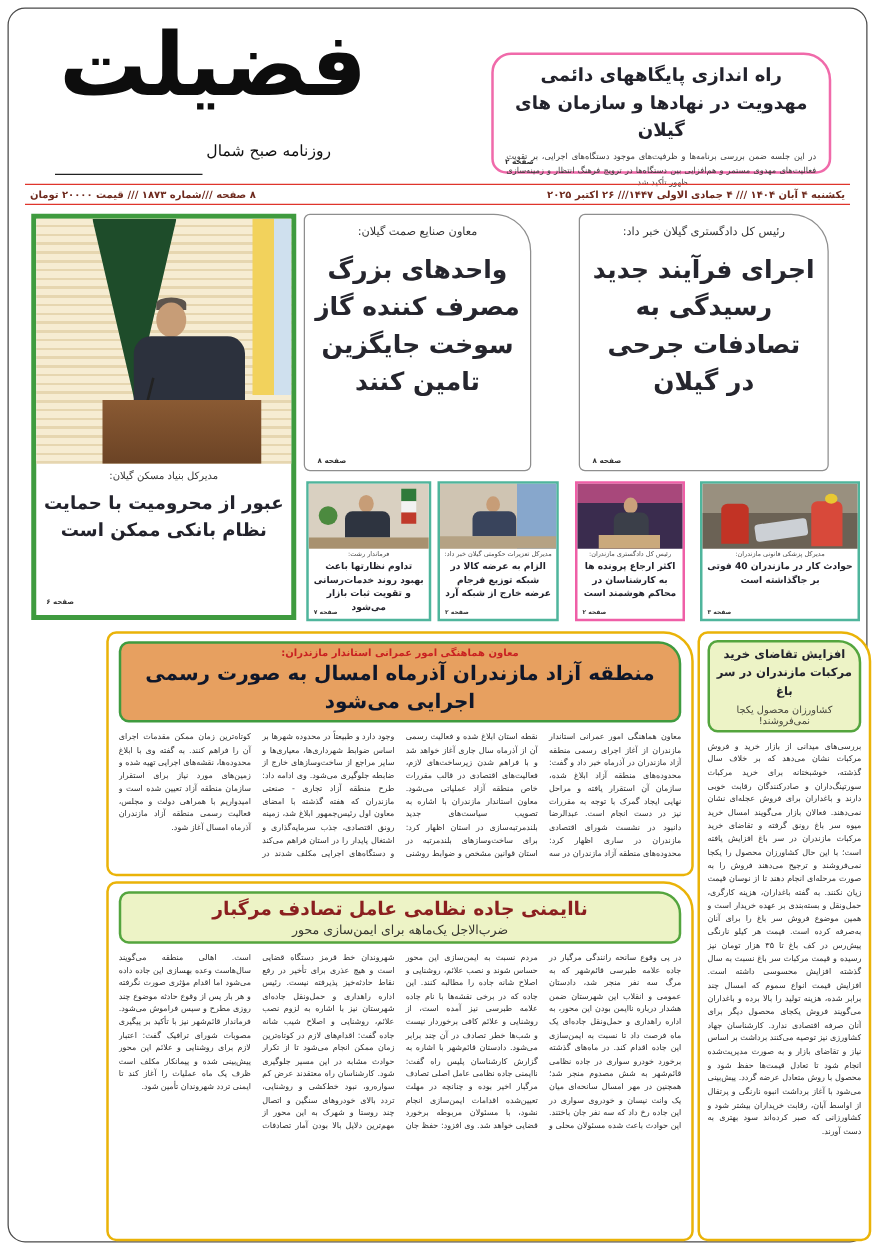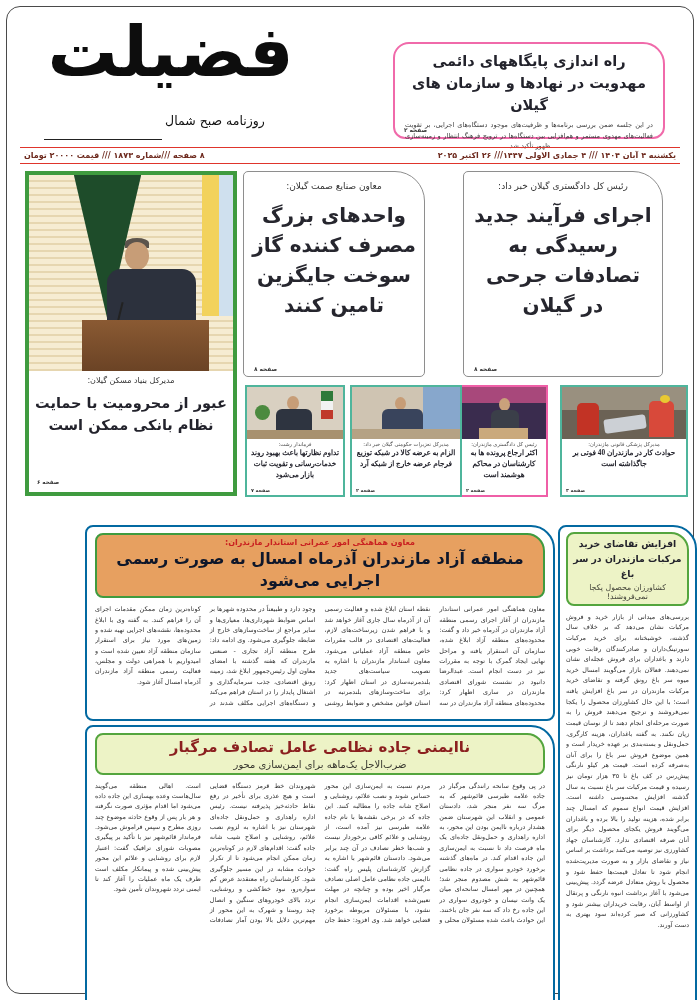--- a/index.html
+++ b/index.html
@@ -54,21 +54,21 @@
   .hbox-right { left:463px; width:200px; }
   .hbox-mid { left:243px; width:182px; }
   .hbox-kicker { font-size:9px; color:#333; }
   .hbox-title { margin-top:9px; font-size:20px; font-weight:bold; color:#26262e; line-height:1.5; }
   .hbox-page { position:absolute; bottom:4px; left:10px; font-size:5.8px; color:#333; font-weight:bold; }
 
   .pcard { position:absolute; top:385px; height:112px; background:#fff; border:2px solid #4fb59c; }
   .pcard.pink { border-color:#ef5fa7; }
   .pcard-photo { position:relative; height:52px; overflow:hidden; }
   .pcard-kicker { margin-top:2px; font-size:5.2px; color:#4a4a4a; text-align:center; }
-  .pcard-title { padding:1px 3px 0; font-size:7.3px; font-weight:bold; color:#23232c; text-align:center; line-height:1.5;font-family:Liberation Serif, serif; }
+  .pcard-title { padding:1px 3px 0; font-size:7.3px; font-weight:bold; color:#23232c; text-align:center; line-height:1.5; }
   .pcard-page { position:absolute; bottom:2px; left:4px; font-size:4.8px; color:#333; font-weight:bold; }
 
   
   .sc-rescue { background:linear-gradient(180deg,#99907f 0 45%,#6b6255 45% 100%); }
   .sc-rescue .fig1 { position:absolute; left:12%; bottom:8%; width:18%; height:62%; background:#c23325; border-radius:5px 5px 0 0; }
   .sc-rescue .fig2 { position:absolute; right:10%; bottom:4%; width:20%; height:70%; background:#d8493a; border-radius:5px 5px 0 0; }
   .sc-rescue .helm1 { position:absolute; right:13%; top:16%; width:10px; height:8px; background:#e8c832; border-radius:50%; }
   .sc-rescue .pack { position:absolute; left:34%; bottom:16%; width:34%; height:26%; background:#ccd0d5; transform:rotate(-8deg); border-radius:3px; }
   .sc-speaker { background:linear-gradient(180deg,#a8487b 0 30%,#3a2c4e 30% 100%); }
   .sc-speaker .head { position:absolute; left:44%; top:22%; width:11px; height:13px; background:#caa17b; border-radius:50%; }
@@ -81,21 +81,21 @@
   .sc-office2 { background:#d9d0c1; }
   .sc-office2 .flagG { position:absolute; right:10%; top:8%; width:13%; height:18%; background:#2f7a3a; }
   .sc-office2 .flagW { position:absolute; right:10%; top:26%; width:13%; height:18%; background:#f2f2f2; }
   .sc-office2 .flagR { position:absolute; right:10%; top:44%; width:13%; height:18%; background:#c0392b; }
   .sc-office2 .plant { position:absolute; left:8%; top:34%; width:16%; height:30%; background:#4c8a3f; border-radius:50%; }
   .sc-office2 .head { position:absolute; left:42%; top:18%; width:12px; height:14px; background:#c79d77; border-radius:50%; }
   .sc-office2 .suit { position:absolute; left:30%; top:42%; width:38%; height:40%; background:#2e3440; border-radius:6px 6px 0 0; }
   .sc-office2 .desk { position:absolute; left:0; bottom:0; width:100%; height:18%; background:#a8916f; }
 
   
-  .ablock { position:absolute; background:#fff; border:2px solid #0369a1; border-radius:8px 24px 8px 8px;margin-top:20px; }
+  .ablock { position:absolute; background:#fff; border:2px solid #eab308; border-radius:8px 24px 8px 8px; }
   .block-free { left:85px; top:505px; width:470px; height:196px; padding:6px 8px; }
   .block-road { left:85px; top:705px; width:470px; height:288px; padding:6px 8px; }
   .block-citrus { left:558px; top:505px; width:139px; height:488px; padding:5px 6px; }
 
   .freezone-head { border:2px solid #3f9b3f; background:#e7a060; border-radius:8px 18px 8px 8px;
                    text-align:center; padding:3px 4px 5px; }
   .freezone-kicker { font-size:8px; font-weight:bold; color:#c92121; }
   .freezone-title { margin-top:1px; font-size:16px; font-weight:bold; color:#0f172a; line-height:1.35; }
 
   .yellow-head { border:2px solid #54a53e; background:#edf3c6; border-radius:8px 18px 8px 8px;
@@ -176,21 +176,21 @@
   <div class="pcard pink" style="left:460px;width:88px;">
     <div class="pcard-photo sc-speaker">
       <div class="head"></div>
         <div class="suit"></div>
       <div class="pod"></div>
     </div>
     <div class="pcard-kicker">رئیس کل دادگستری مازندران:</div>
     <div class="pcard-title">اکثر ارجاع پرونده ها به کارشناسان در محاکم هوشمند است</div>
     <div class="pcard-page">صفحه ۲</div>
   </div>
-  <div class="pcard" style="left:350px;width:112px;">
+  <div class="pcard" style="left:350px;width:97px;">
     <div class="pcard-photo sc-office1">
       <div class="head"></div>
         <div class="suit"></div>
       <div class="desk"></div>
     </div>
     <div class="pcard-kicker">مدیرکل تعزیرات حکومتی گیلان خبر داد:</div>
     <div class="pcard-title">الزام به عرضه کالا در شبکه توزیع فرجام عرضه خارج از شبکه آرد</div>
     <div class="pcard-page">صفحه ۲</div>
   </div>
   <div class="pcard" style="left:245px;width:100px;">

